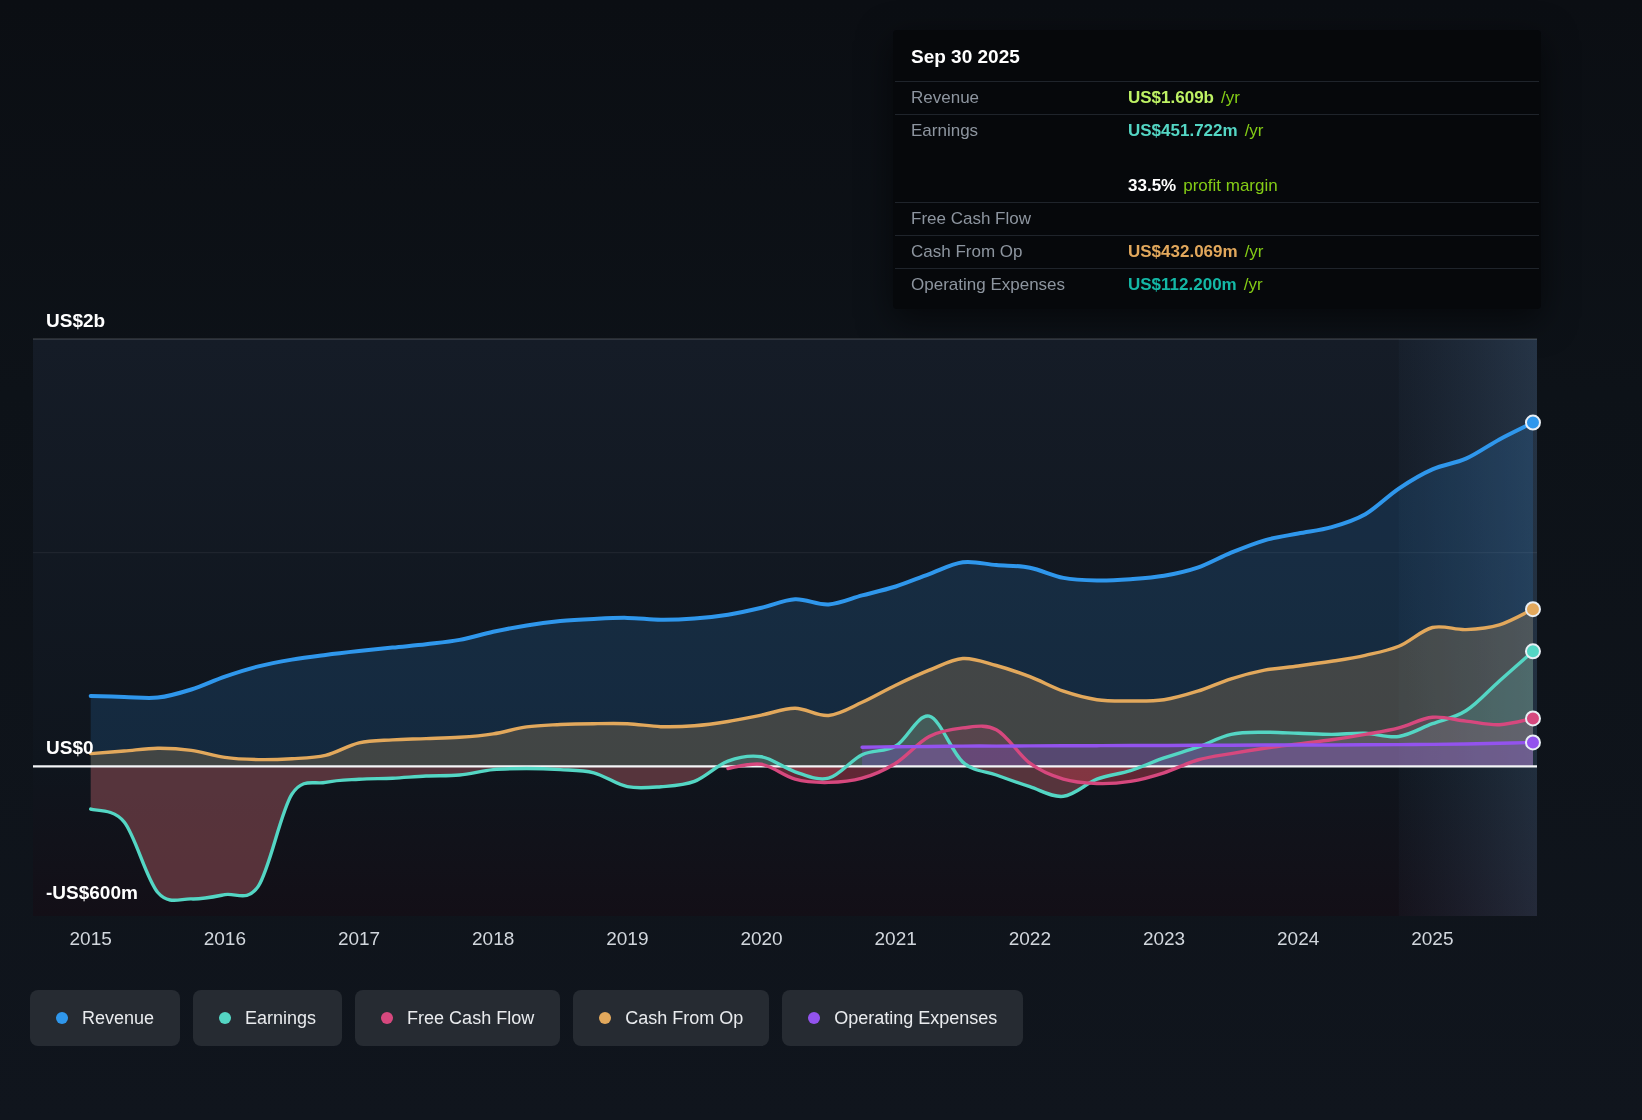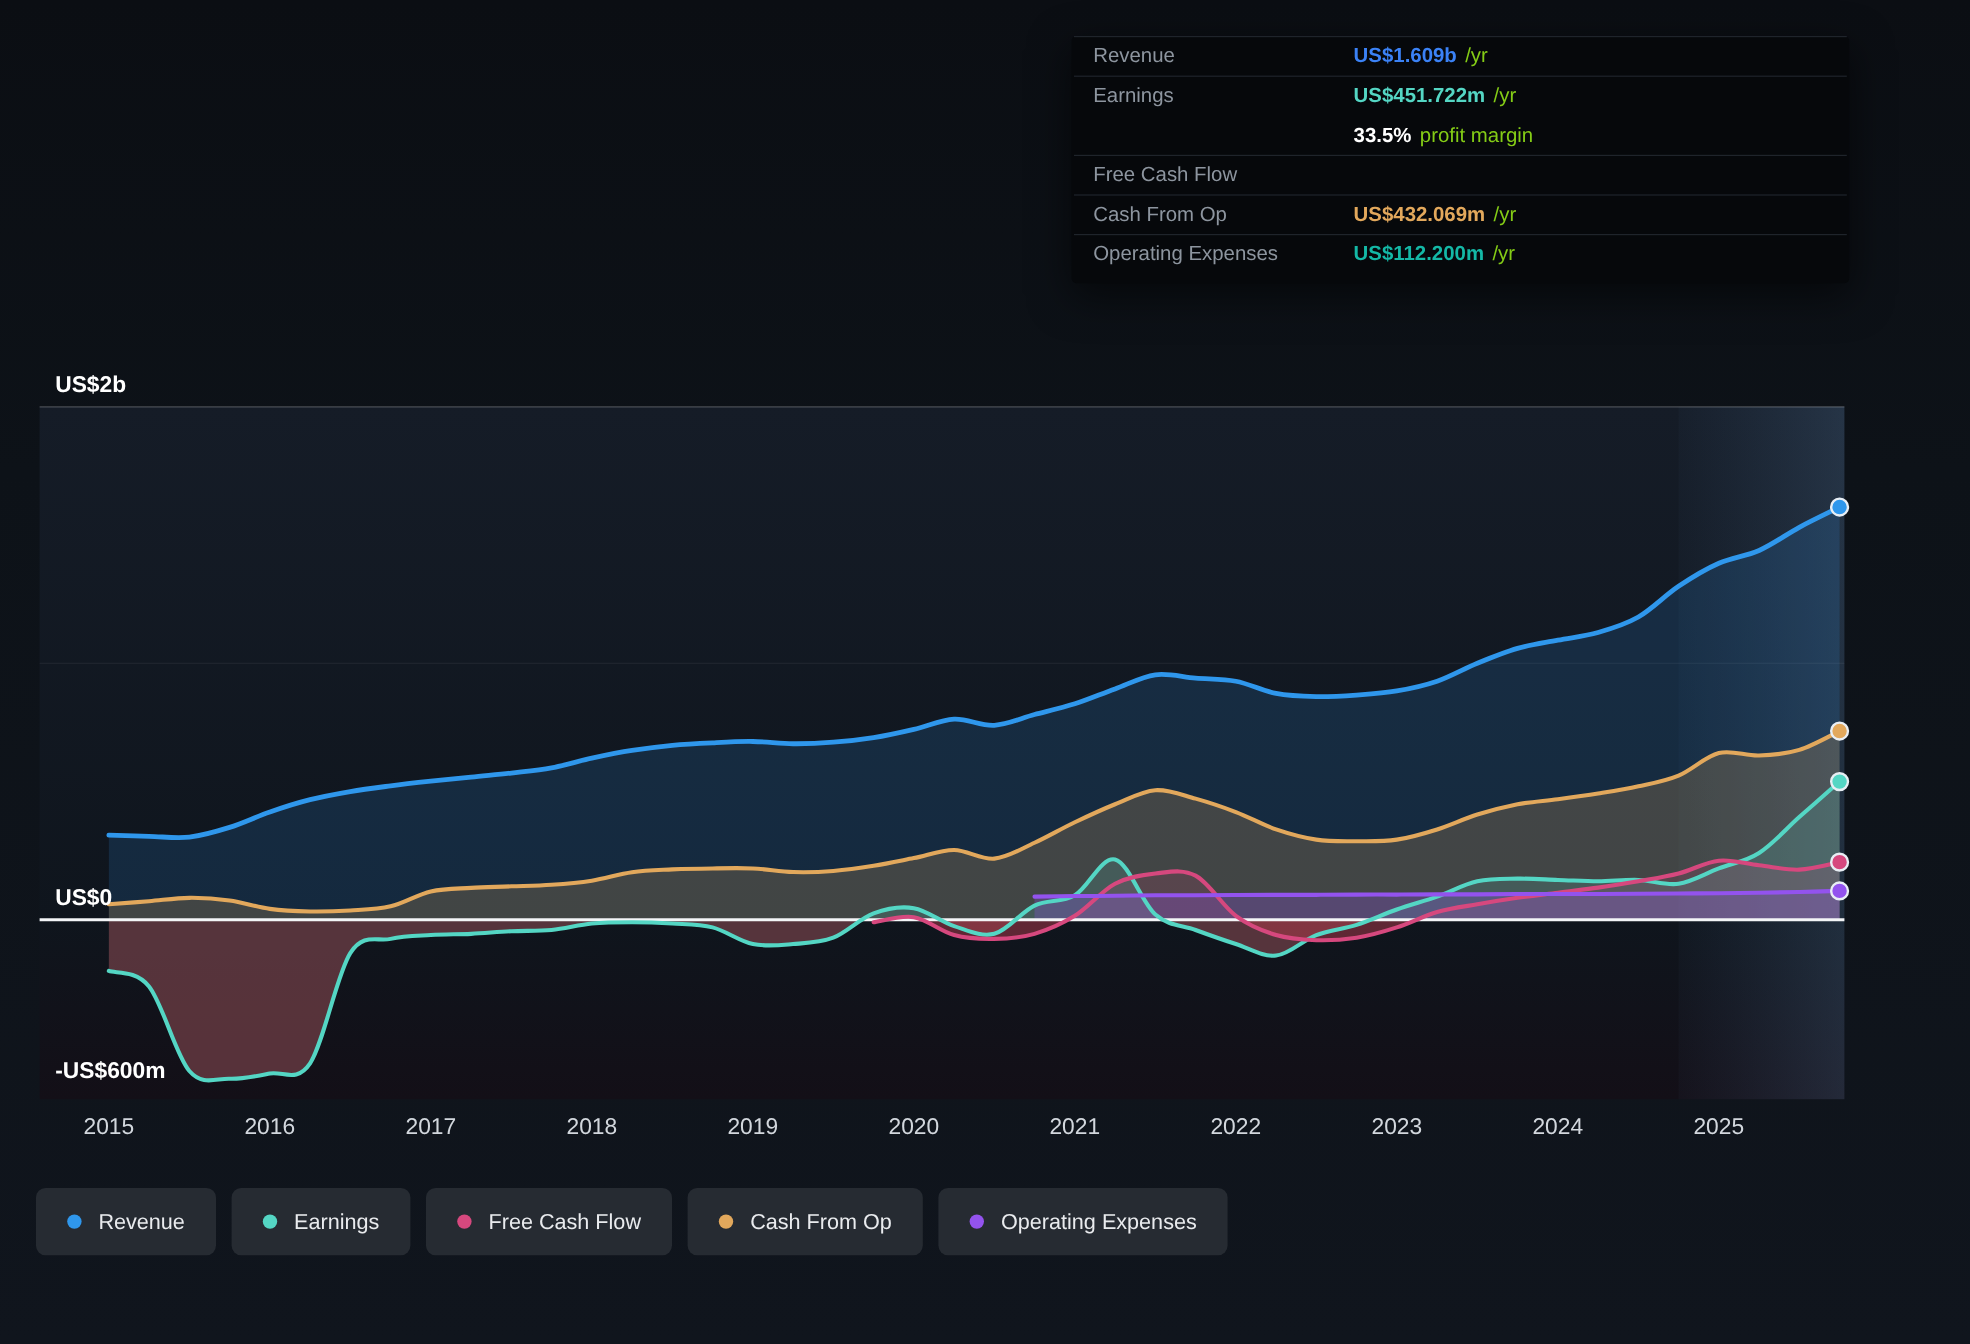--- a/index.html
+++ b/index.html
@@ -13,21 +13,21 @@
   .tooltip {
     position:absolute; left:893px; top:30px; width:648px;
     background:#06080b; border-radius:4px; padding-bottom:8px;
     box-shadow:0 10px 34px rgba(0,0,0,0.55);
   }
   .tooltip-title { padding:16px 18px 13px 18px; font-size:19px; font-weight:bold; color:#ffffff; }
   .t-row {
     display:grid; grid-template-columns:217px 1fr; align-items:center;
     min-height:33px; margin:0 2px; padding:0 16px; border-top:1px solid #1f242b;
   }
-  .t-row.no-border { border-top:none; }
+  .t-row.no-border { border-top:none;margin-top:22px; }
   .t-label  { font-size:17px; color:#8d959f; }
   .t-value  { font-size:17px; font-weight:bold; }
   .t-suffix { font-size:17px; color:#84cc16; font-weight:normal; margin-left:7px; }
   
   .chart-wrap { position:absolute; left:0; top:300px; width:1642px; height:660px; }
   svg text { font-family:"Liberation Sans", sans-serif; }
   
   .legend { position:absolute; left:30px; top:990px; display:flex; gap:13px; }
   .pill {
     display:flex; align-items:center; gap:14px; background:#262b32;
@@ -35,24 +35,25 @@
   }
   .pill .dot { width:12px; height:12px; border-radius:50%; flex:0 0 auto; }
   .pill .lab { color:#e9ebee; font-size:18px; white-space:nowrap; }
 </style>
 </head>
 <body>
 
 <div class="screen">
 
   <div class="tooltip">
+    <div class="tooltip-title">Sep 30 2025</div>
     <div id="tooltip-rows">
         <div class="t-row">
           <span class="t-label">Revenue</span>
-          <span><span class="t-value" style="color: #3b82f6;">US$1.609b</span><span class="t-suffix">/yr</span></span>
+          <span><span class="t-value" style="color: #bef264;">US$1.609b</span><span class="t-suffix">/yr</span></span>
         </div>
         <div class="t-row">
           <span class="t-label">Earnings</span>
           <span><span class="t-value" style="color: rgb(84, 214, 196);">US$451.722m</span><span class="t-suffix">/yr</span></span>
         </div>
         <div class="t-row no-border">
           <span></span>
           <span><span class="t-value" style="color: rgb(255, 255, 255);">33.5%</span><span class="t-suffix">profit margin</span></span>
         </div>
         <div class="t-row">

